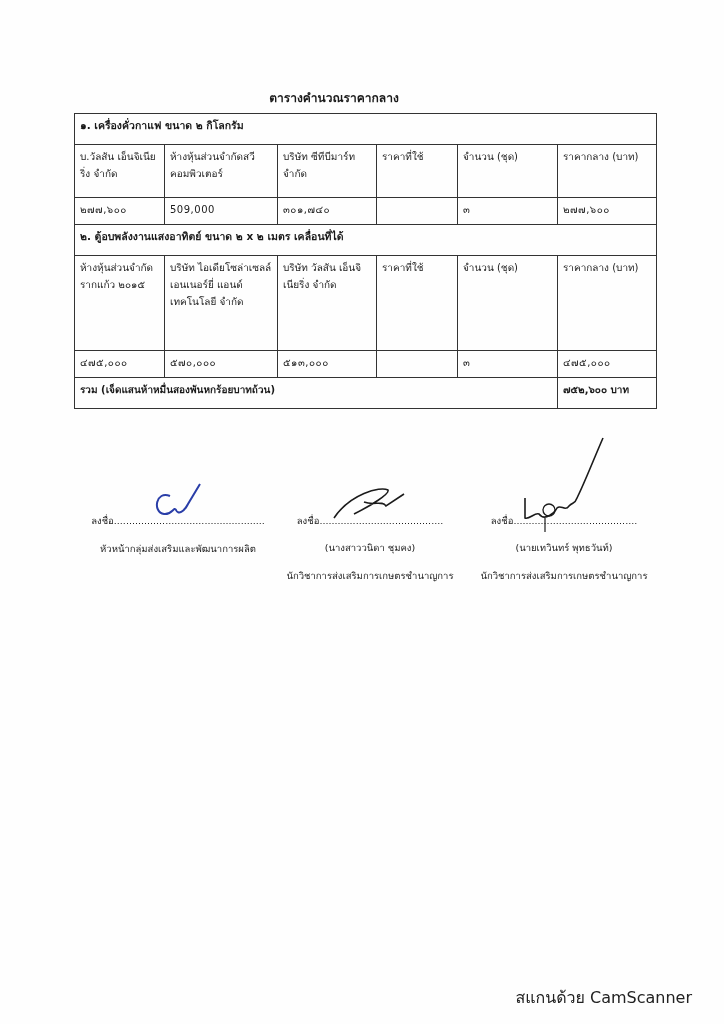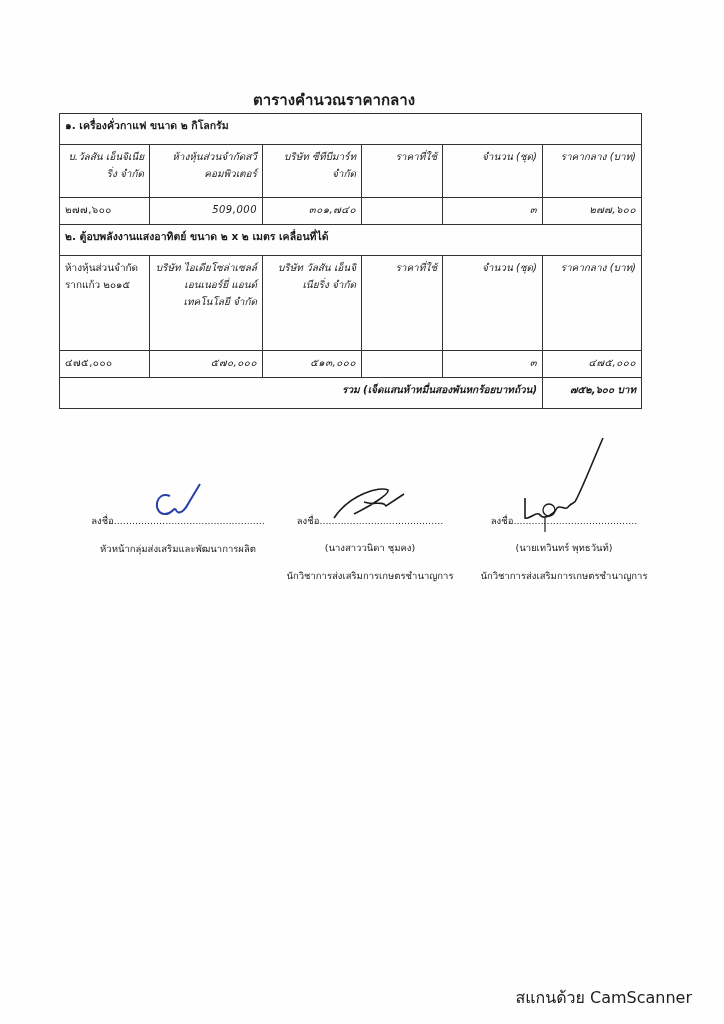--- a/index.html
+++ b/index.html
@@ -4,36 +4,36 @@
 <style>
   html, body { margin: 0; padding: 0; }
   body {
     width: 724px; height: 1024px; background: #ffffff;
     font-family: "DejaVu Sans", sans-serif; color: #1a1a1a;
     position: relative; overflow: hidden;
   }
   .page { position: absolute; inset: 0; background: #fefefe; }
   .title {
     position: absolute; top: 88px; left: 0; width: 668px; text-align: center;
-    font-size: 15px; font-weight: bold;
+    font-size: 12px; font-weight: bold;
   }
   table.price {
-    position: absolute; left: 59px; top: 113px; width: 582px;
+    position: absolute; left: 74px; top: 113px; width: 582px;
     border-collapse: collapse; table-layout: fixed; font-size: 10px;
   }
   table.price td {
     border: 1.3px solid #333; padding: 3px 5px; vertical-align: top;
     line-height: 17px;
   }
   col.c1 { width: 90px; } col.c2 { width: 113px; } col.c3 { width: 99px; }
   col.c4 { width: 81px; } col.c5 { width: 100px; } col.c6 { width: 99px; }
   .section-row td { font-weight: bold; font-size: 10.5px; height: 24px; vertical-align: middle; }
   .hdr1 td { height: 46px; }
   .hdr2 td { height: 88px; }
-  .center { text-align: right; font-style: italic; }
+  .center { text-align: left; }
   .left { text-align: left; }
   .val td { height: 20px; vertical-align: middle; font-size: 10px; letter-spacing: 0.5px; }
   .total td { height: 24px; vertical-align: middle; font-weight: bold; }
   .sig {
     position: absolute; top: 513px; width: 200px; font-size: 9.5px; text-align: center;
   }
   .sig .line { white-space: nowrap; }
   .sig .name { margin-top: 12px; }
   .sig .pos { margin-top: 13px; white-space: nowrap; }
   .sig-mark { position: absolute; }

